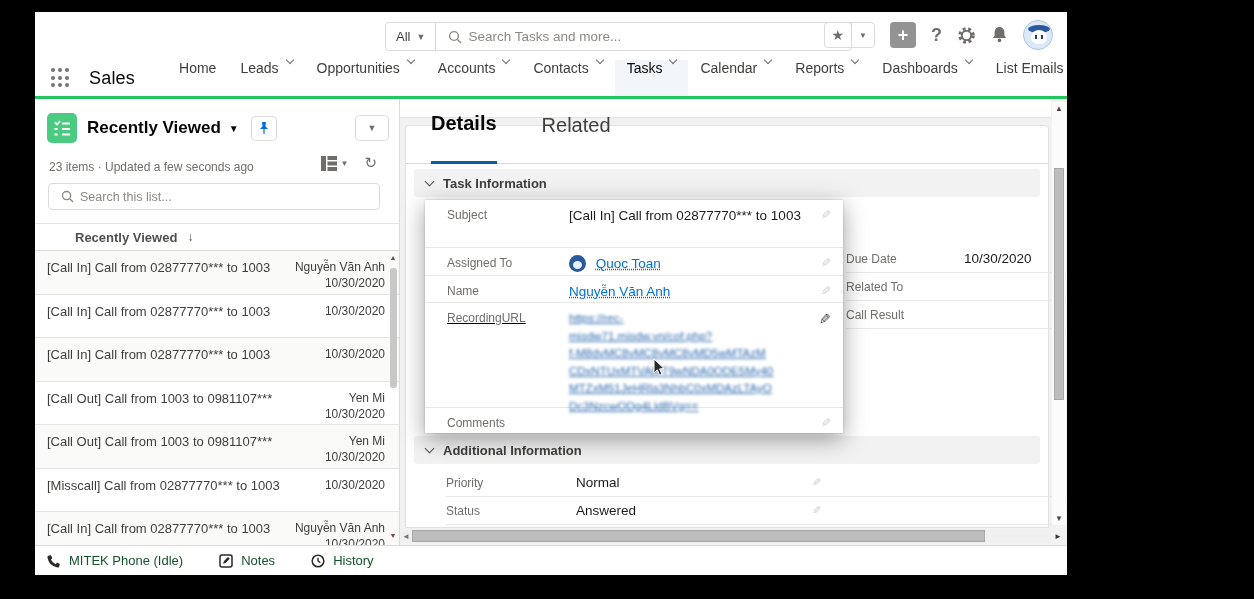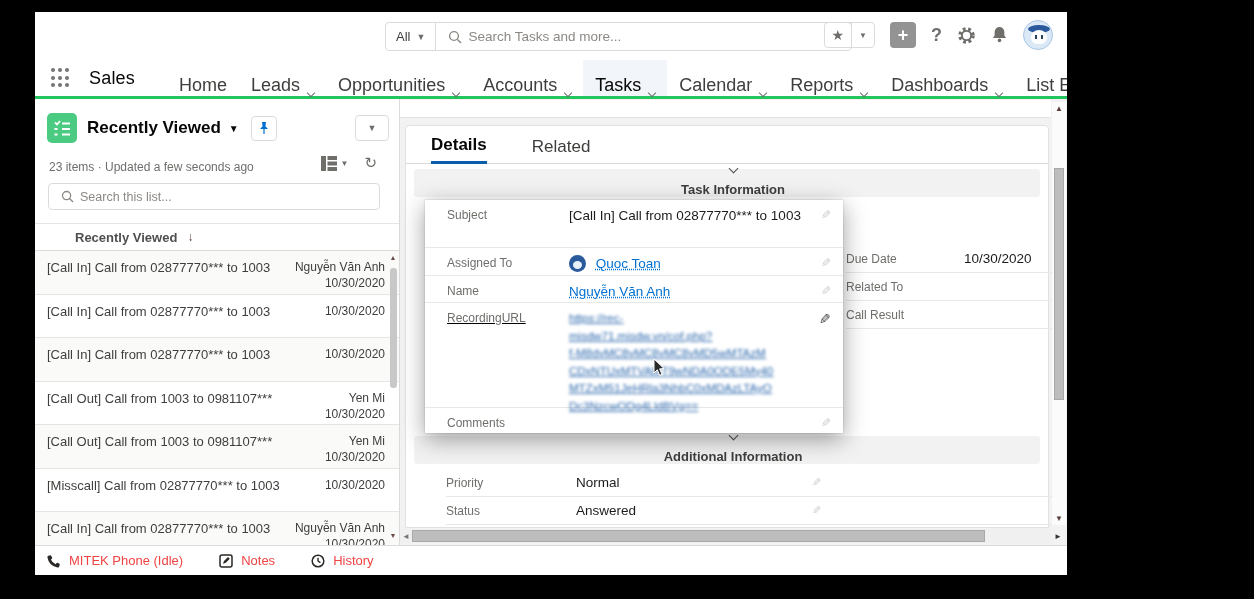--- a/index.html
+++ b/index.html
@@ -27,21 +27,21 @@
   .avatar .face { position:absolute; left:7px; top:9px; width:16px; height:14px; background:#fdfdfd; border-radius:50% 50% 45% 45%; }
   .avatar .band { position:absolute; left:4px; top:4px; width:22px; height:8px; background:#2a5a9c; border-radius:50%; }
   .avatar .eye { position:absolute; width:2px; height:4px; background:#27415f; top:14px; }
 
   
   .nav { position:absolute; left:0; top:48px; right:0; height:39px; background:#fff; border-bottom:3px solid #22c55e; display:flex; align-items:center; }
   .waffle { margin-left:16px; width:20px; height:20px; display:grid; grid-template-columns:repeat(3,1fr); gap:3px; cursor:pointer; }
   .waffle i { width:4px; height:4px; background:#747474; border-radius:50%; }
   .appname { margin-left:20px; font-size:18px; color:#080707; letter-spacing:.2px; }
   .navitems { display:flex; align-items:center; margin-left:32px; height:100%; }
-  .nav-item { display:flex; align-items:flex-end; padding:0 12px; height:100%; font-size:18px; color:#3e3e3c; cursor:pointer; white-space:nowrap; }
+  .nav-item { display:flex; align-items:flex-start; padding:0 12px; height:100%; font-size:14px; color:#3e3e3c; cursor:pointer; white-space:nowrap; }
   .nav-item.active { background:#f2f5fa; color:#080707; }
   .chev { display:inline-block; width:6px; height:6px; border-right:1.5px solid #706e6b; border-bottom:1.5px solid #706e6b; transform:rotate(45deg); margin-left:8px; margin-top:-3px; }
   .navpencil { position:absolute; right:14px; top:60px; color:#706e6b; font-size:15px; transform:scaleX(-1); }
 
   
   .content { position:absolute; left:0; top:87px; right:0; height:446px; }
   .sidebar { position:absolute; left:0; top:0; width:365px; height:100%; background:#fff; border-right:1px solid #dddbda; overflow:hidden; }
   .main { position:absolute; left:365px; top:0; right:0; height:100%; background:#f3f2f2; }
 
   
@@ -64,23 +64,23 @@
   .ltitle { font-size:13px; color:#3e3e3c; max-width:248px; line-height:16px; padding-top:3px; }
   .lright { display:flex; flex-direction:column; align-items:flex-end; font-size:12px; color:#3e3e3c; line-height:16px; padding-top:2px; }
   .side-scroll { position:absolute; right:1px; top:155px; width:10px; bottom:6px; }
   .side-scroll .sarr { position:absolute; right:0; width:10px; font-size:7px; color:#6b4c49; text-align:center; }
   .side-scroll .sthumb { position:absolute; right:1px; top:14px; width:7px; height:120px; background:#c8c8c8; border-radius:3px; }
 
   
   .top-strip { position:absolute; left:0; top:1px; right:16px; height:18px; background:#fff; border-bottom:1px solid #e3e3e3; }
   .card { position:absolute; left:5px; top:26px; right:18px; height:403px; background:#fff; border:1px solid #e1e1e1; border-radius:4px 4px 0 0; }
   .tabs { display:flex; align-items:flex-end; height:38px; border-bottom:1px solid #dddbda; padding-left:25px; gap:45px; }
-  .tab { font-size:17px; color:#3e3e3c; padding-bottom:6px; cursor:pointer; position:relative; }
+  .tab { font-size:20px; color:#3e3e3c; padding-bottom:26px; cursor:pointer; position:relative; }
   .tab.active { font-weight:bold; color:#080707; border-bottom:3px solid #0b5cab; margin-bottom:-1px; }
-  .sect { position:absolute; left:8px; right:8px; height:28px; background:#f3f2f2; border-radius:3px; display:flex; align-items:center; padding-left:12px; gap:10px; font-size:13px; font-weight:bold; color:#3e3e3c; cursor:pointer;flex-direction:column; }
+  .sect { position:absolute; left:8px; right:8px; height:28px; background:#f3f2f2; border-radius:3px; display:flex; align-items:center; padding-left:12px; gap:10px; font-size:13px; font-weight:bold; color:#3e3e3c; cursor:pointer; }
   .sect .vchev { display:inline-block; width:7px; height:7px; border-right:1.6px solid #514f4d; border-bottom:1.6px solid #514f4d; transform:rotate(45deg); margin-top:-4px; }
   .sect.s1 { top:43px; }
   .sect.s2 { top:310px;align-items:center; }
   .rfields { position:absolute; left:440px; top:119px; width:362px; }
   .frow { position:relative; height:28px; border-bottom:1px solid #e8e8e8; display:flex; align-items:center; }
   .frow .flabel { width:118px; font-size:12px; color:#6f6e6b; flex:0 0 auto; }
   .frow .fvalue { font-size:13.5px; color:#1b1b1b; }
   .fpencil { position:absolute; right:4px; top:7px; font-size:11px; color:#d3d1cf; transform:scaleX(-1); }
   .addrows { position:absolute; left:40px; top:343px; width:675px; }
   .addrows .frow { height:28px; }
@@ -105,21 +105,21 @@
   .vscroll { position:absolute; right:1px; top:3px; width:14px; bottom:20px; background:#fbfbfb; z-index:6; }
   .vscroll .varr { position:absolute; left:0; width:14px; text-align:center; font-size:8px; color:#5a3d3a; }
   .vscroll .vthumb { position:absolute; left:2px; top:66px; width:10px; height:232px; background:#bdbdbd; border:1px solid #a9a9a9; }
   .hscroll { position:absolute; left:0; right:16px; bottom:2px; height:14px; background:#f0f0f0; z-index:6; display:flex; align-items:center; }
   .hscroll .harrL { width:12px; text-align:center; font-size:8px; color:#777; }
   .hscroll .hthumb { height:12px; width:88%; background:#bdbdbd; border:1px solid #a9a9a9; }
   .harrR { position:absolute; right:2px; bottom:2px; width:14px; height:14px; display:flex; align-items:center; justify-content:center; font-size:8px; color:#333; z-index:7; }
 
   
   .utilbar { position:absolute; left:0; bottom:0; right:0; height:30px; background:#fff; border-top:1px solid #dddbda; display:flex; align-items:center; padding-left:12px; gap:36px; }
-  .util-item { display:flex; align-items:center; gap:8px; font-size:13px; color:#ef4444; cursor:pointer; }
+  .util-item { display:flex; align-items:center; gap:8px; font-size:13px; color:#14532d; cursor:pointer; }
 
   svg { display:block; }
 </style>
 </head>
 <body>
 
 <div id="stage">
   <div id="app">
 
     <div class="ghdr">
@@ -186,20 +186,24 @@
           <span class="nav-item">
             <span>Leads</span>
             <i class="chev"></i>
           </span>
           <span class="nav-item">
             <span>Opportunities</span>
             <i class="chev"></i>
           </span>
           <span class="nav-item">
             <span>Accounts</span>
+            <i class="chev"></i>
+          </span>
+          <span class="nav-item">
+            <span>Contacts</span>
             <i class="chev"></i>
           </span>
           <span class="nav-item active">
             <span>Tasks</span>
             <i class="chev"></i>
           </span>
           <span class="nav-item">
             <span>Calendar</span>
             <i class="chev"></i>
           </span>

